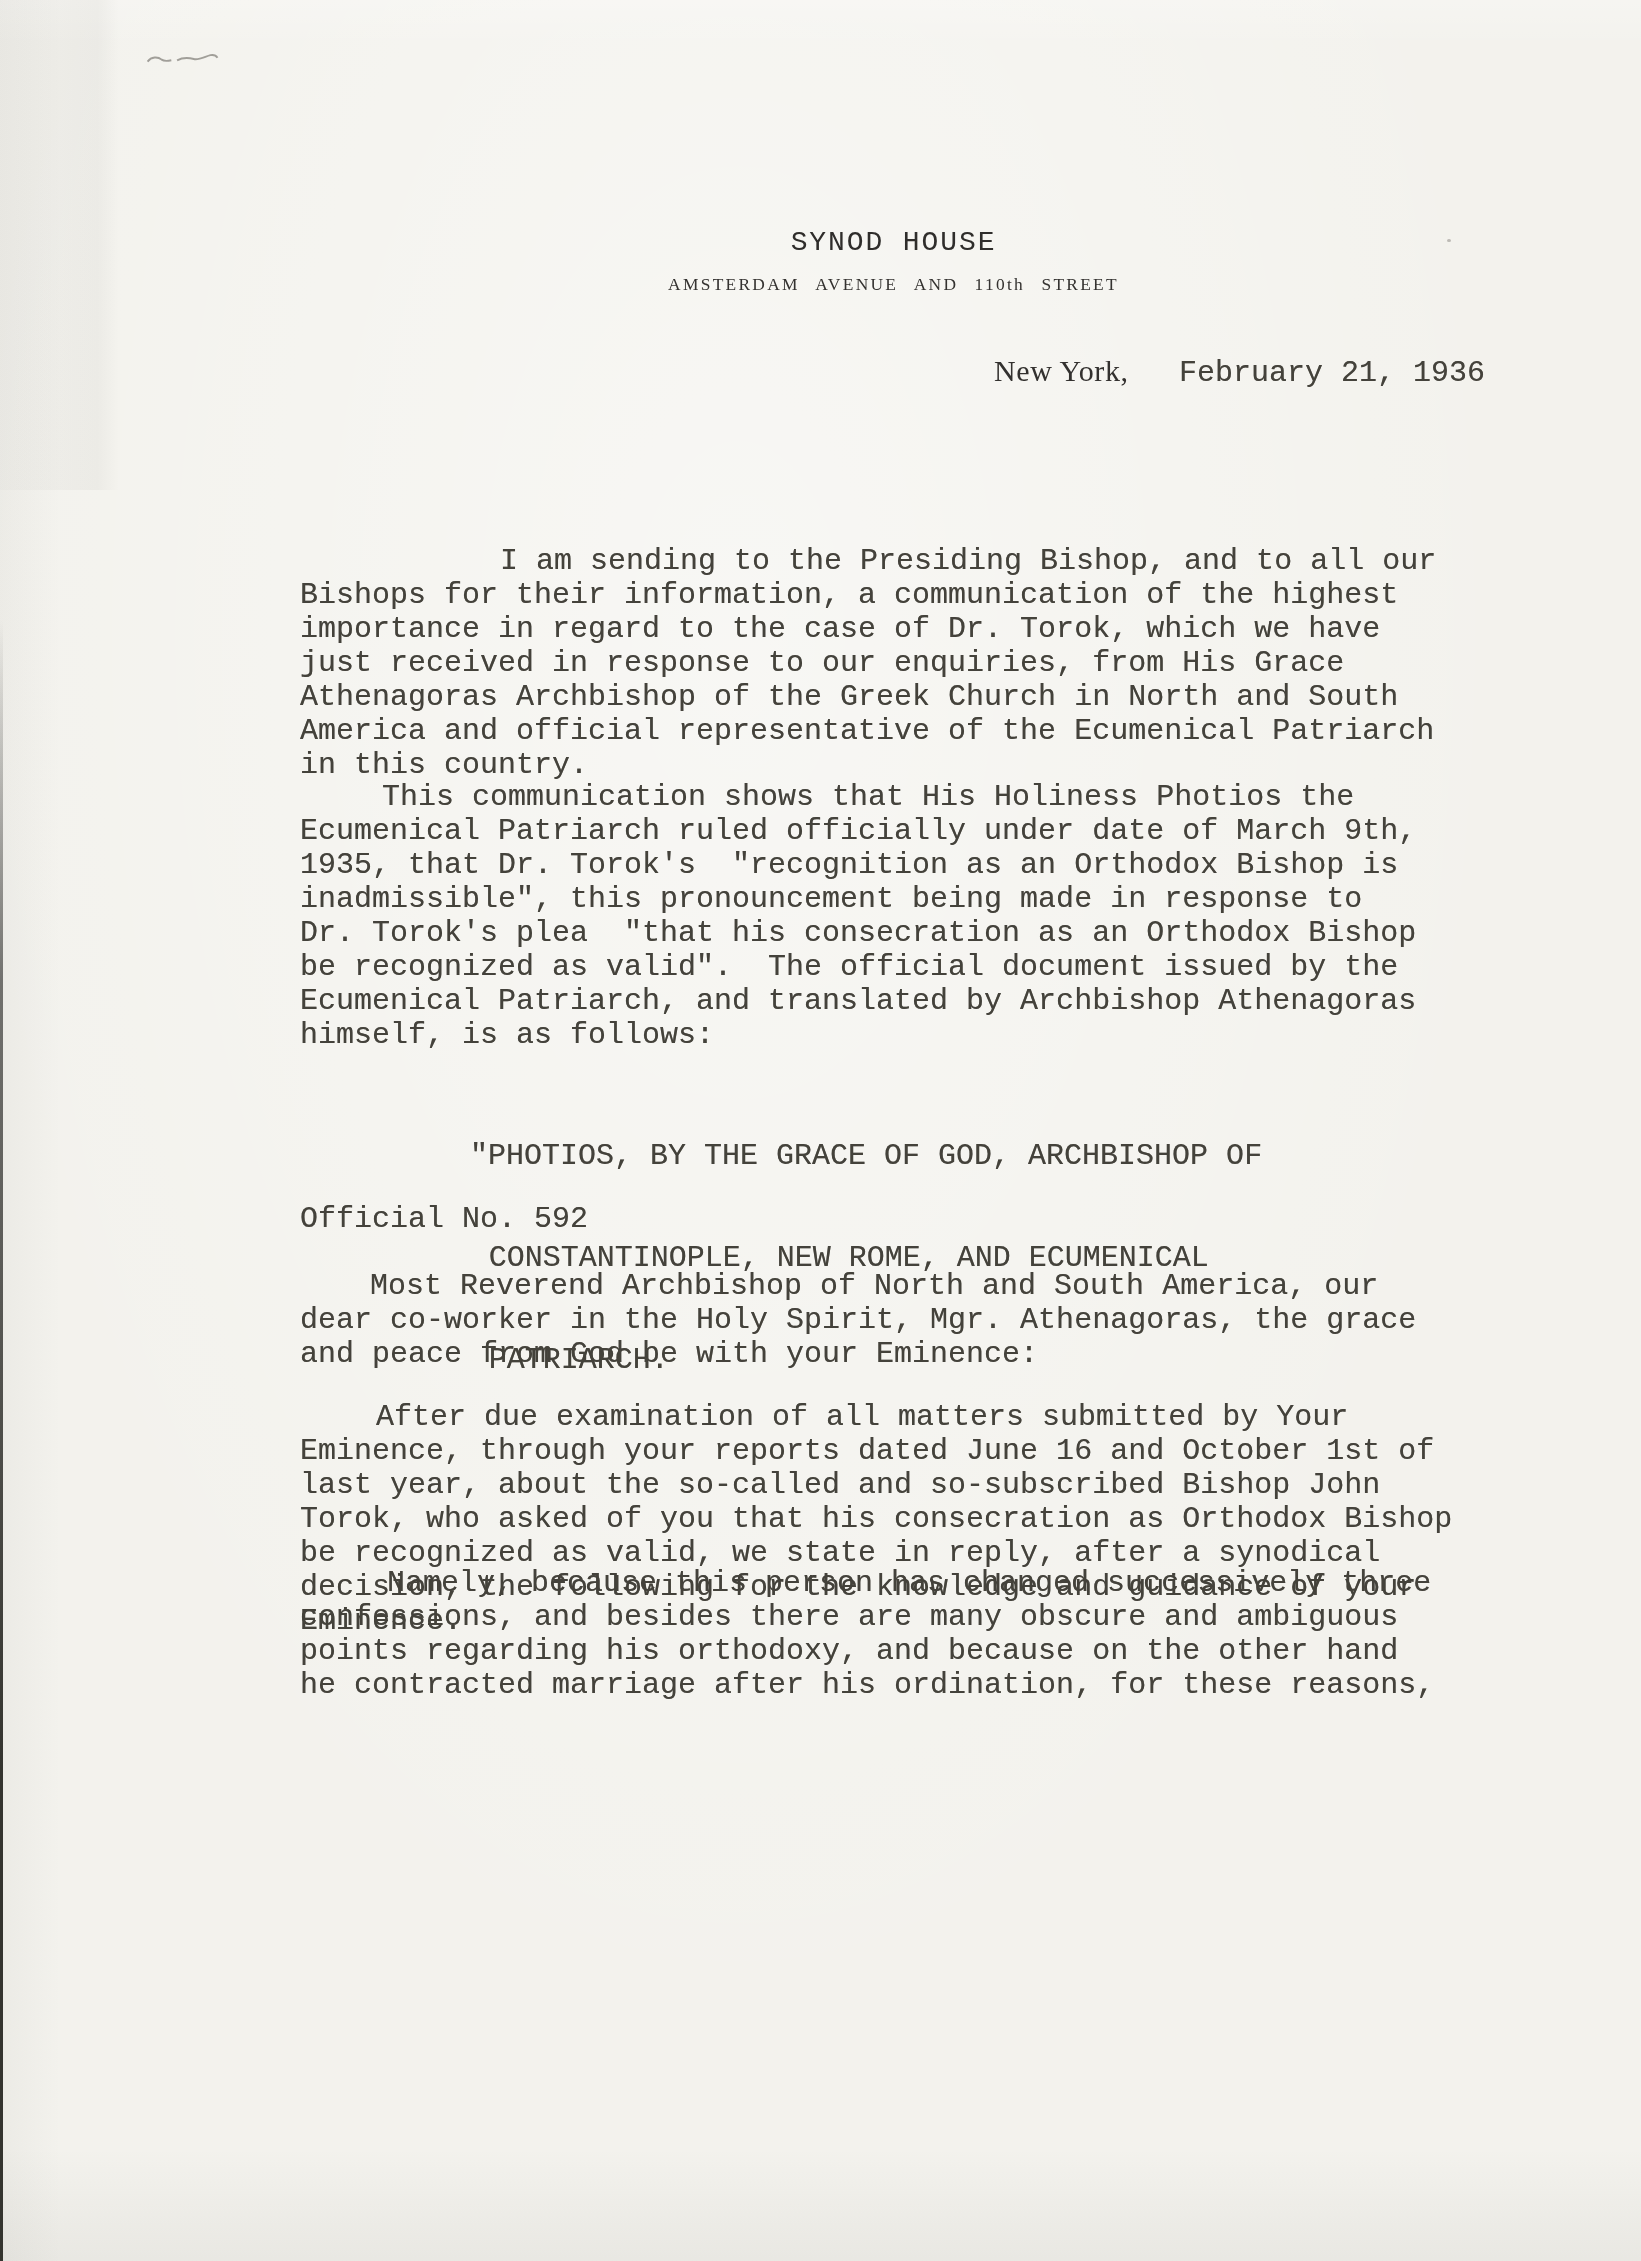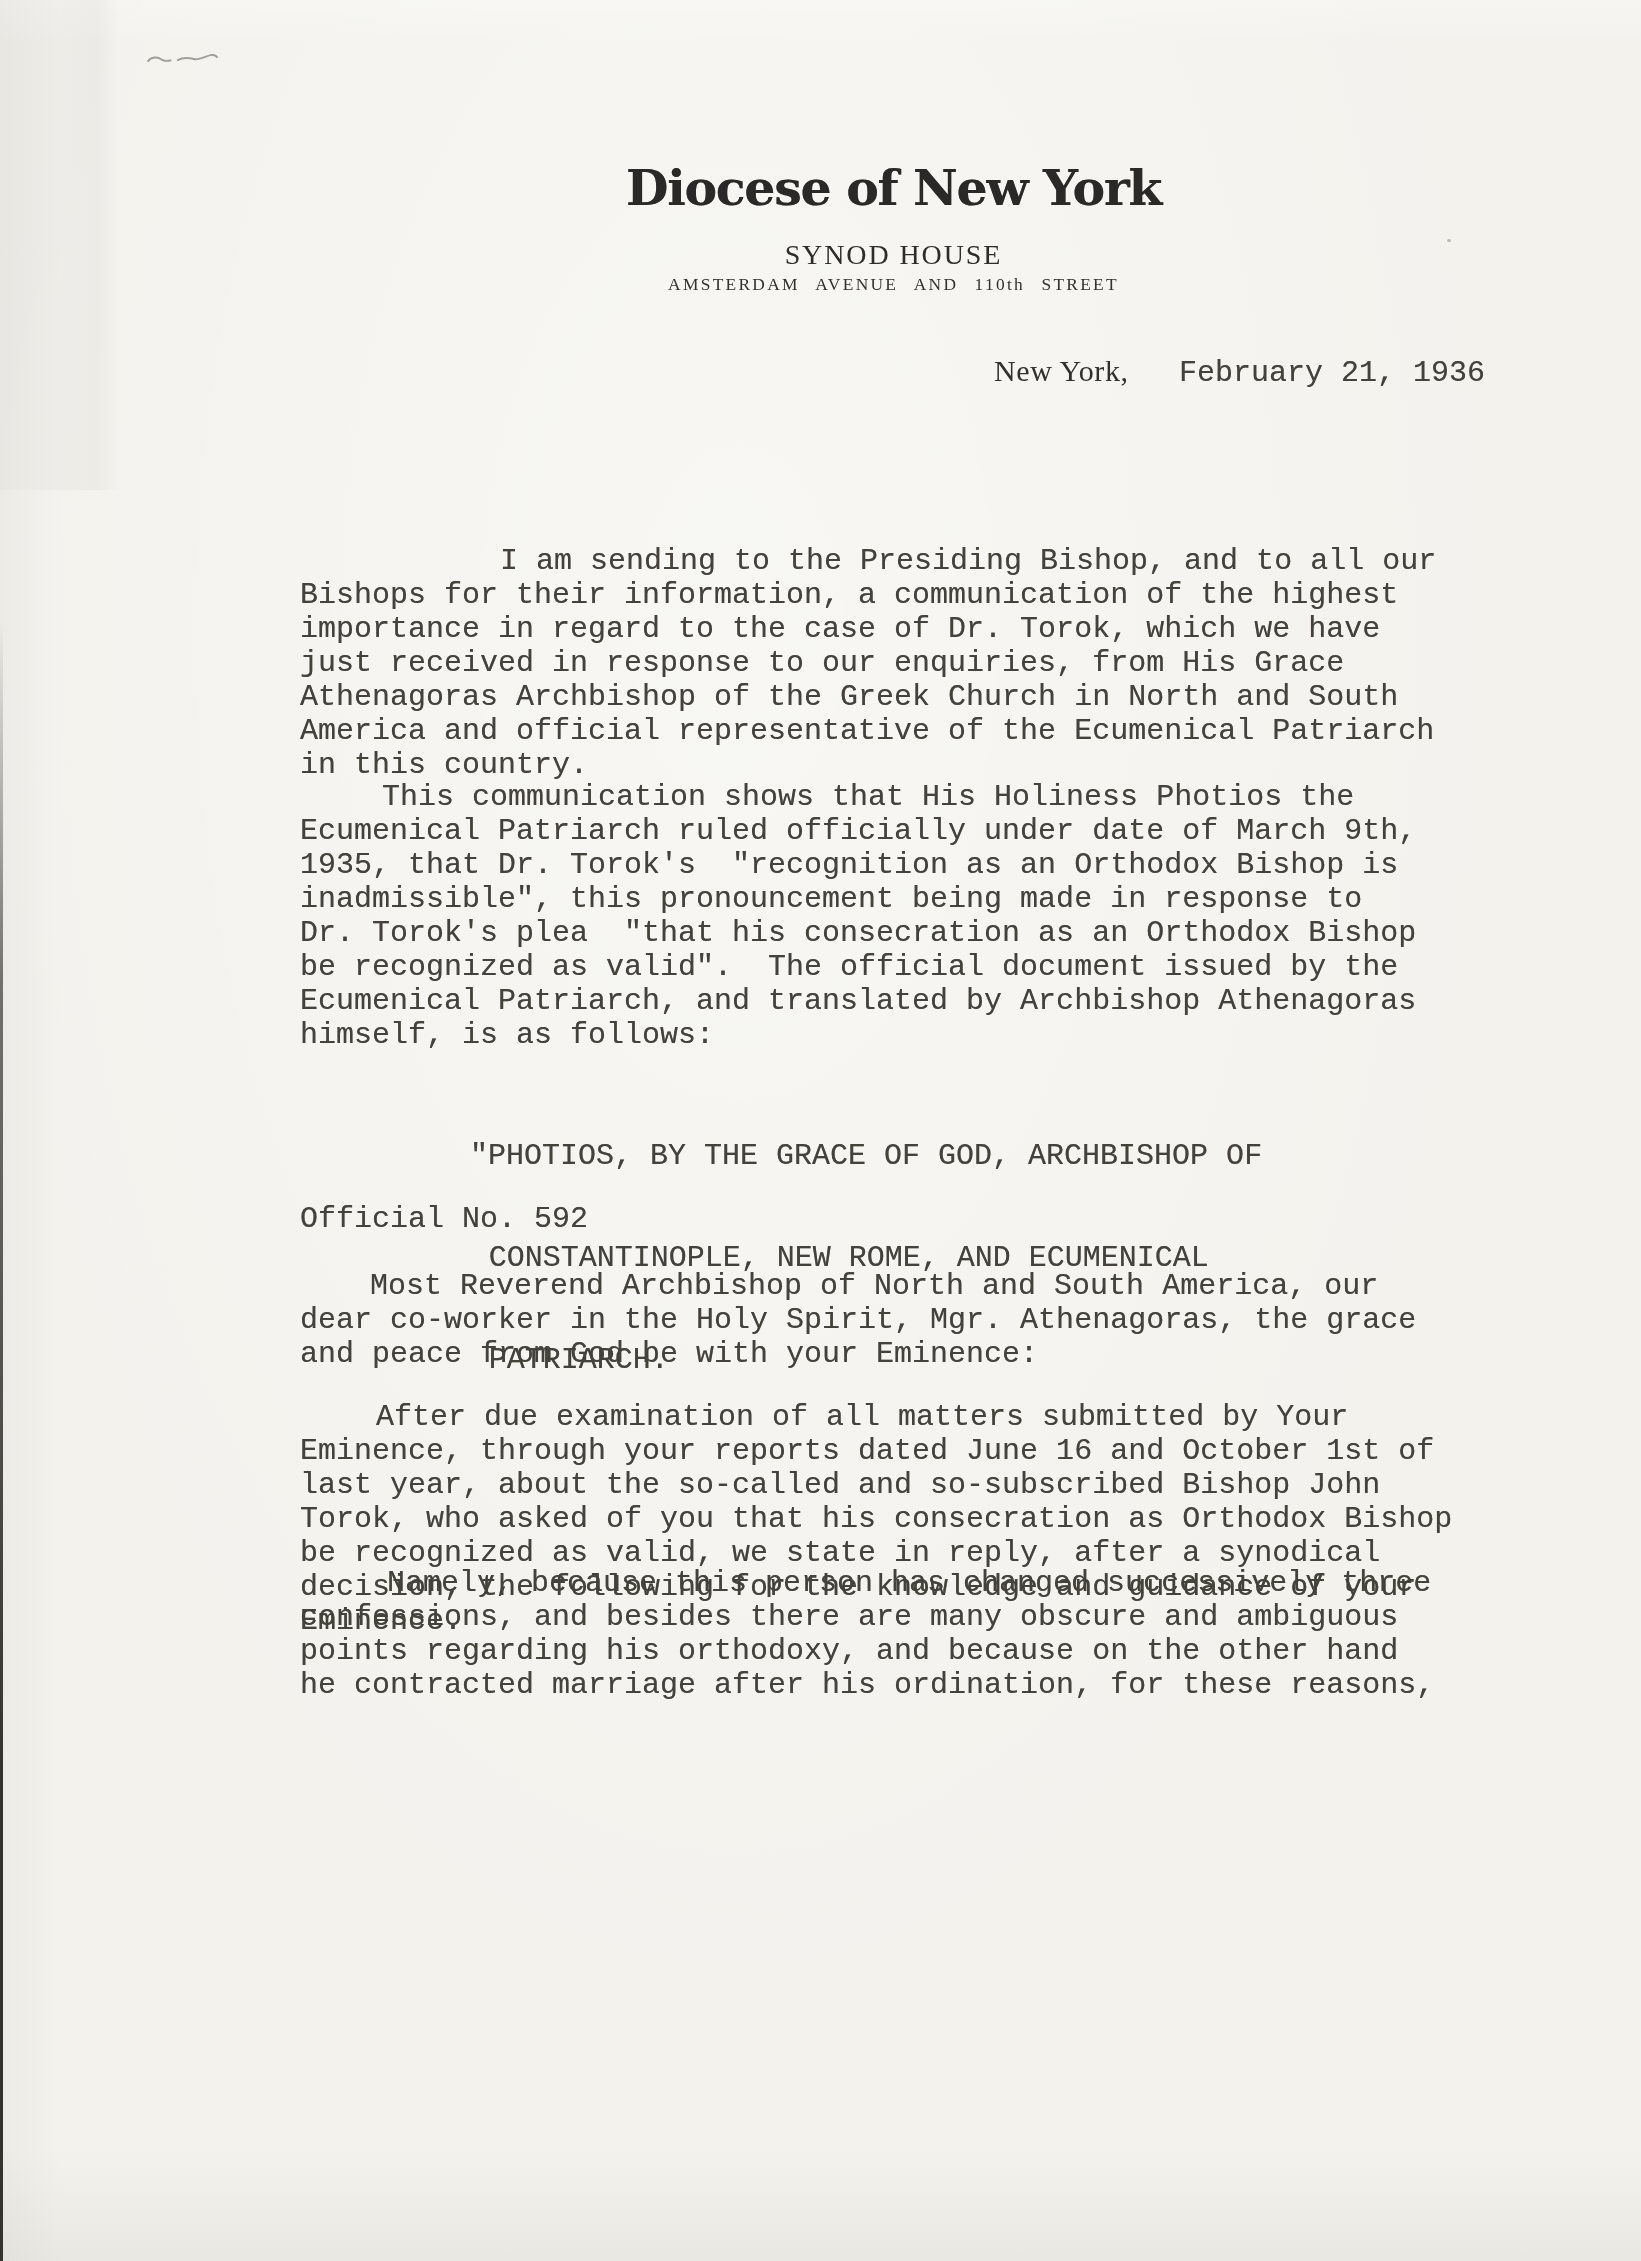--- a/index.html
+++ b/index.html
@@ -35,22 +35,22 @@
   
   .lh { position: absolute; left: 248px; width: 1291px; text-align: center; color: #2b2927; }
   .lh-title {
     top: 159px;
     font-family: "DejaVu Serif", "Liberation Serif", serif;
     font-weight: 700; font-size: 49px; letter-spacing: -1.3px;
     text-shadow: 0 0 0.6px rgba(43,41,39,0.6);
   }
   .lh-subtitle {
     top: 227px;
-    font-family: Liberation Serif, serif;
-    font-size: 28px; letter-spacing: 1.9px; color: #2f2d2b; margin-top: 12px;
+    font-family: Liberation Mono, monospace;
+    font-size: 28px; letter-spacing: 1.9px; color: #2f2d2b;
   }
   .lh-address {
     top: 274px;
     font-family: "Liberation Serif", serif;
     font-size: 17.4px; letter-spacing: 2.3px; word-spacing: 9.7px; color: #343230;
   }
 
   
   .dateline-place {
     position: absolute; left: 994px; top: 354px;
@@ -85,21 +85,20 @@
 
 <div class="page">
 
   <div class="corner-shade"></div>
   <div class="left-edge-line"></div>
   <svg class="crease-mark" width="77" height="20.7" viewBox="0 0 120 32">
     <path d="M4 21 C 10 13, 20 13, 26 18 C 30 21, 36 20, 41 19 M50 19 C 58 15, 68 15, 76 17 C 84 19, 94 13, 102 11 C 107 10, 111 12, 113 15" stroke="#7d7b75" stroke-width="3" fill="none" opacity="0.7"></path>
   </svg>
   <div class="speck-dot"></div>
 
-  <div class="lh lh-title">Diocese of New York</div>
   <div class="lh lh-subtitle">SYNOD HOUSE</div>
   <div class="lh lh-address">AMSTERDAM AVENUE AND 110th STREET</div>
 
   <div class="dateline-place">New York,</div>
   <div class="typed dateline-date">February 21, 1936</div>
 
 
   <div class="typed para-1">I am sending to the Presiding Bishop, and to all our
 Bishops for their information, a communication of the highest
 importance in regard to the case of Dr. Torok, which we have

